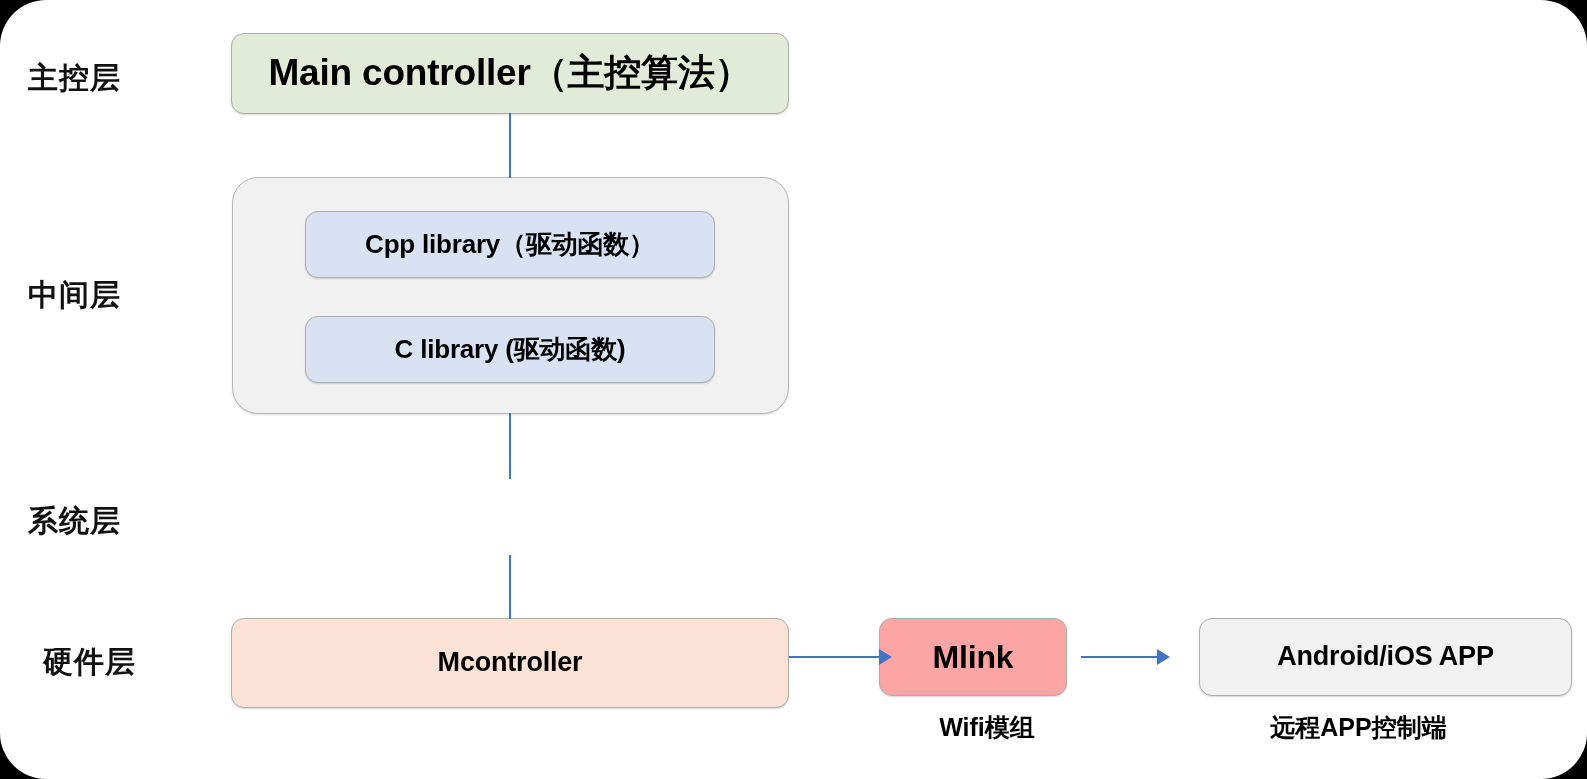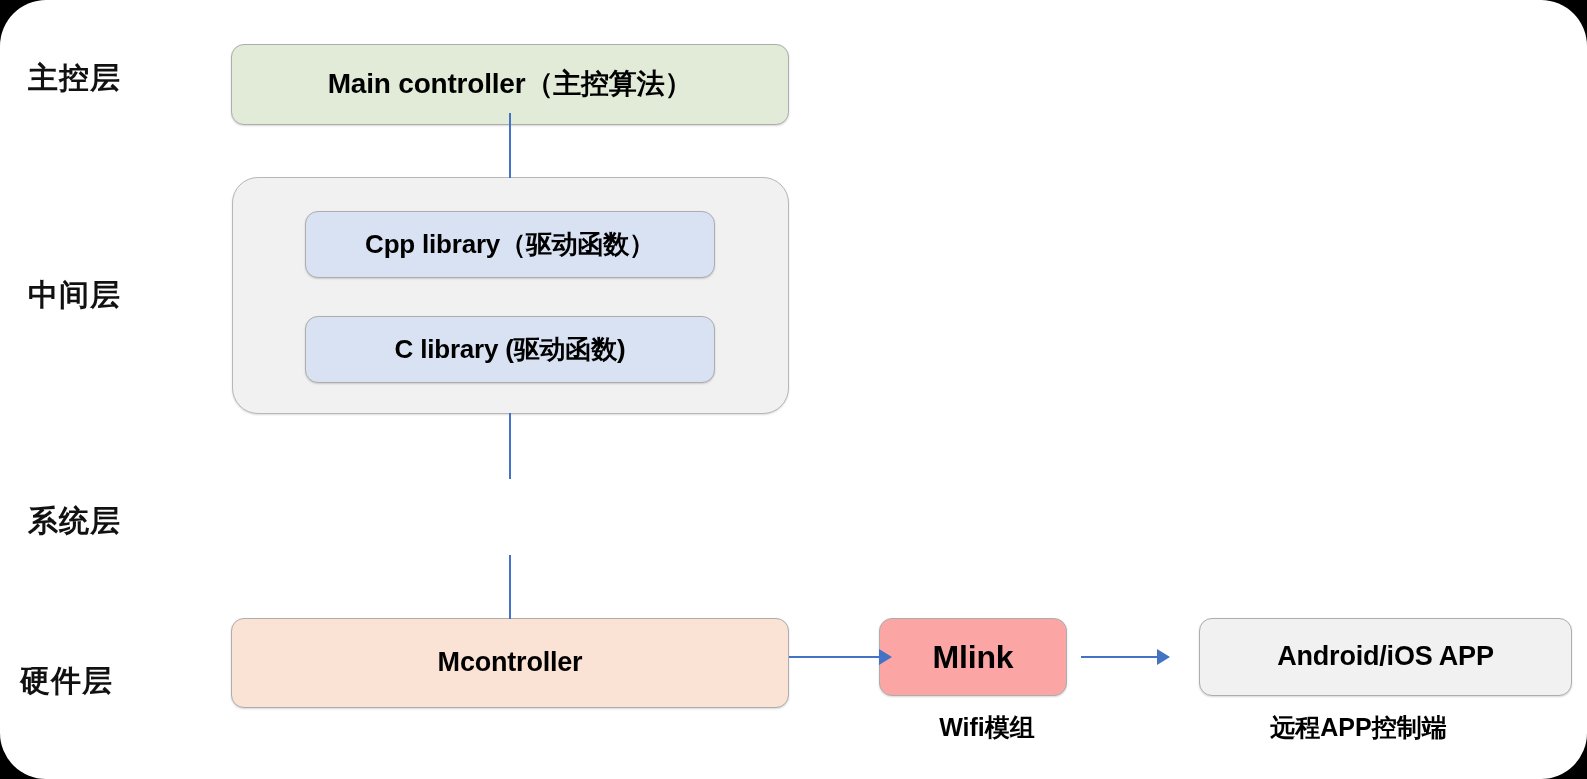--- a/index.html
+++ b/index.html
@@ -49,23 +49,23 @@
     position: absolute;
     font-size: 30px;
     font-weight: bold;
     color: #111111;
     white-space: nowrap;
     letter-spacing: 1px;
   }
 
   
   #node-main-controller {
-    left: 231px;  top: 44px;   width: 558px; height: 81px;
+    left: 231px;  top: 33px;   width: 558px; height: 81px;
     background: #e2ebd8;
-    font-size: 28px;
+    font-size: 37px;
   }
 
   #group-middleware {
     left: 232px;  top: 177px;  width: 557px; height: 237px;
     background: #f1f1f1;
     border: 1.6px solid #b7b7b7;
     border-radius: 26px;
     box-shadow: 0 1px 2px rgba(0,0,0,0.14);
     position: absolute;
     box-sizing: border-box;
@@ -151,21 +151,21 @@
 <body>
 
 <div id="diagram-card">
 
   <div class="layer-label" style="left:28px; top:58px;">主控层</div>
 
   <div class="layer-label" style="left:28px; top:275px;">中间层</div>
 
   <div class="layer-label" style="left:28px; top:501px;">系统层</div>
 
-  <div class="layer-label" style="left:20px; top:642px;margin-top:19px;">硬件层</div>
+  <div class="layer-label" style="left:43px; top:642px;">硬件层</div>
 
   <div class="node" id="node-main-controller">Main controller（主控算法）</div>
 
   <div id="group-middleware"></div>
 
   <div class="node" id="node-cpp-library">Cpp library（驱动函数）</div>
 
   <div class="node" id="node-c-library">C library (驱动函数)</div>
 
 

